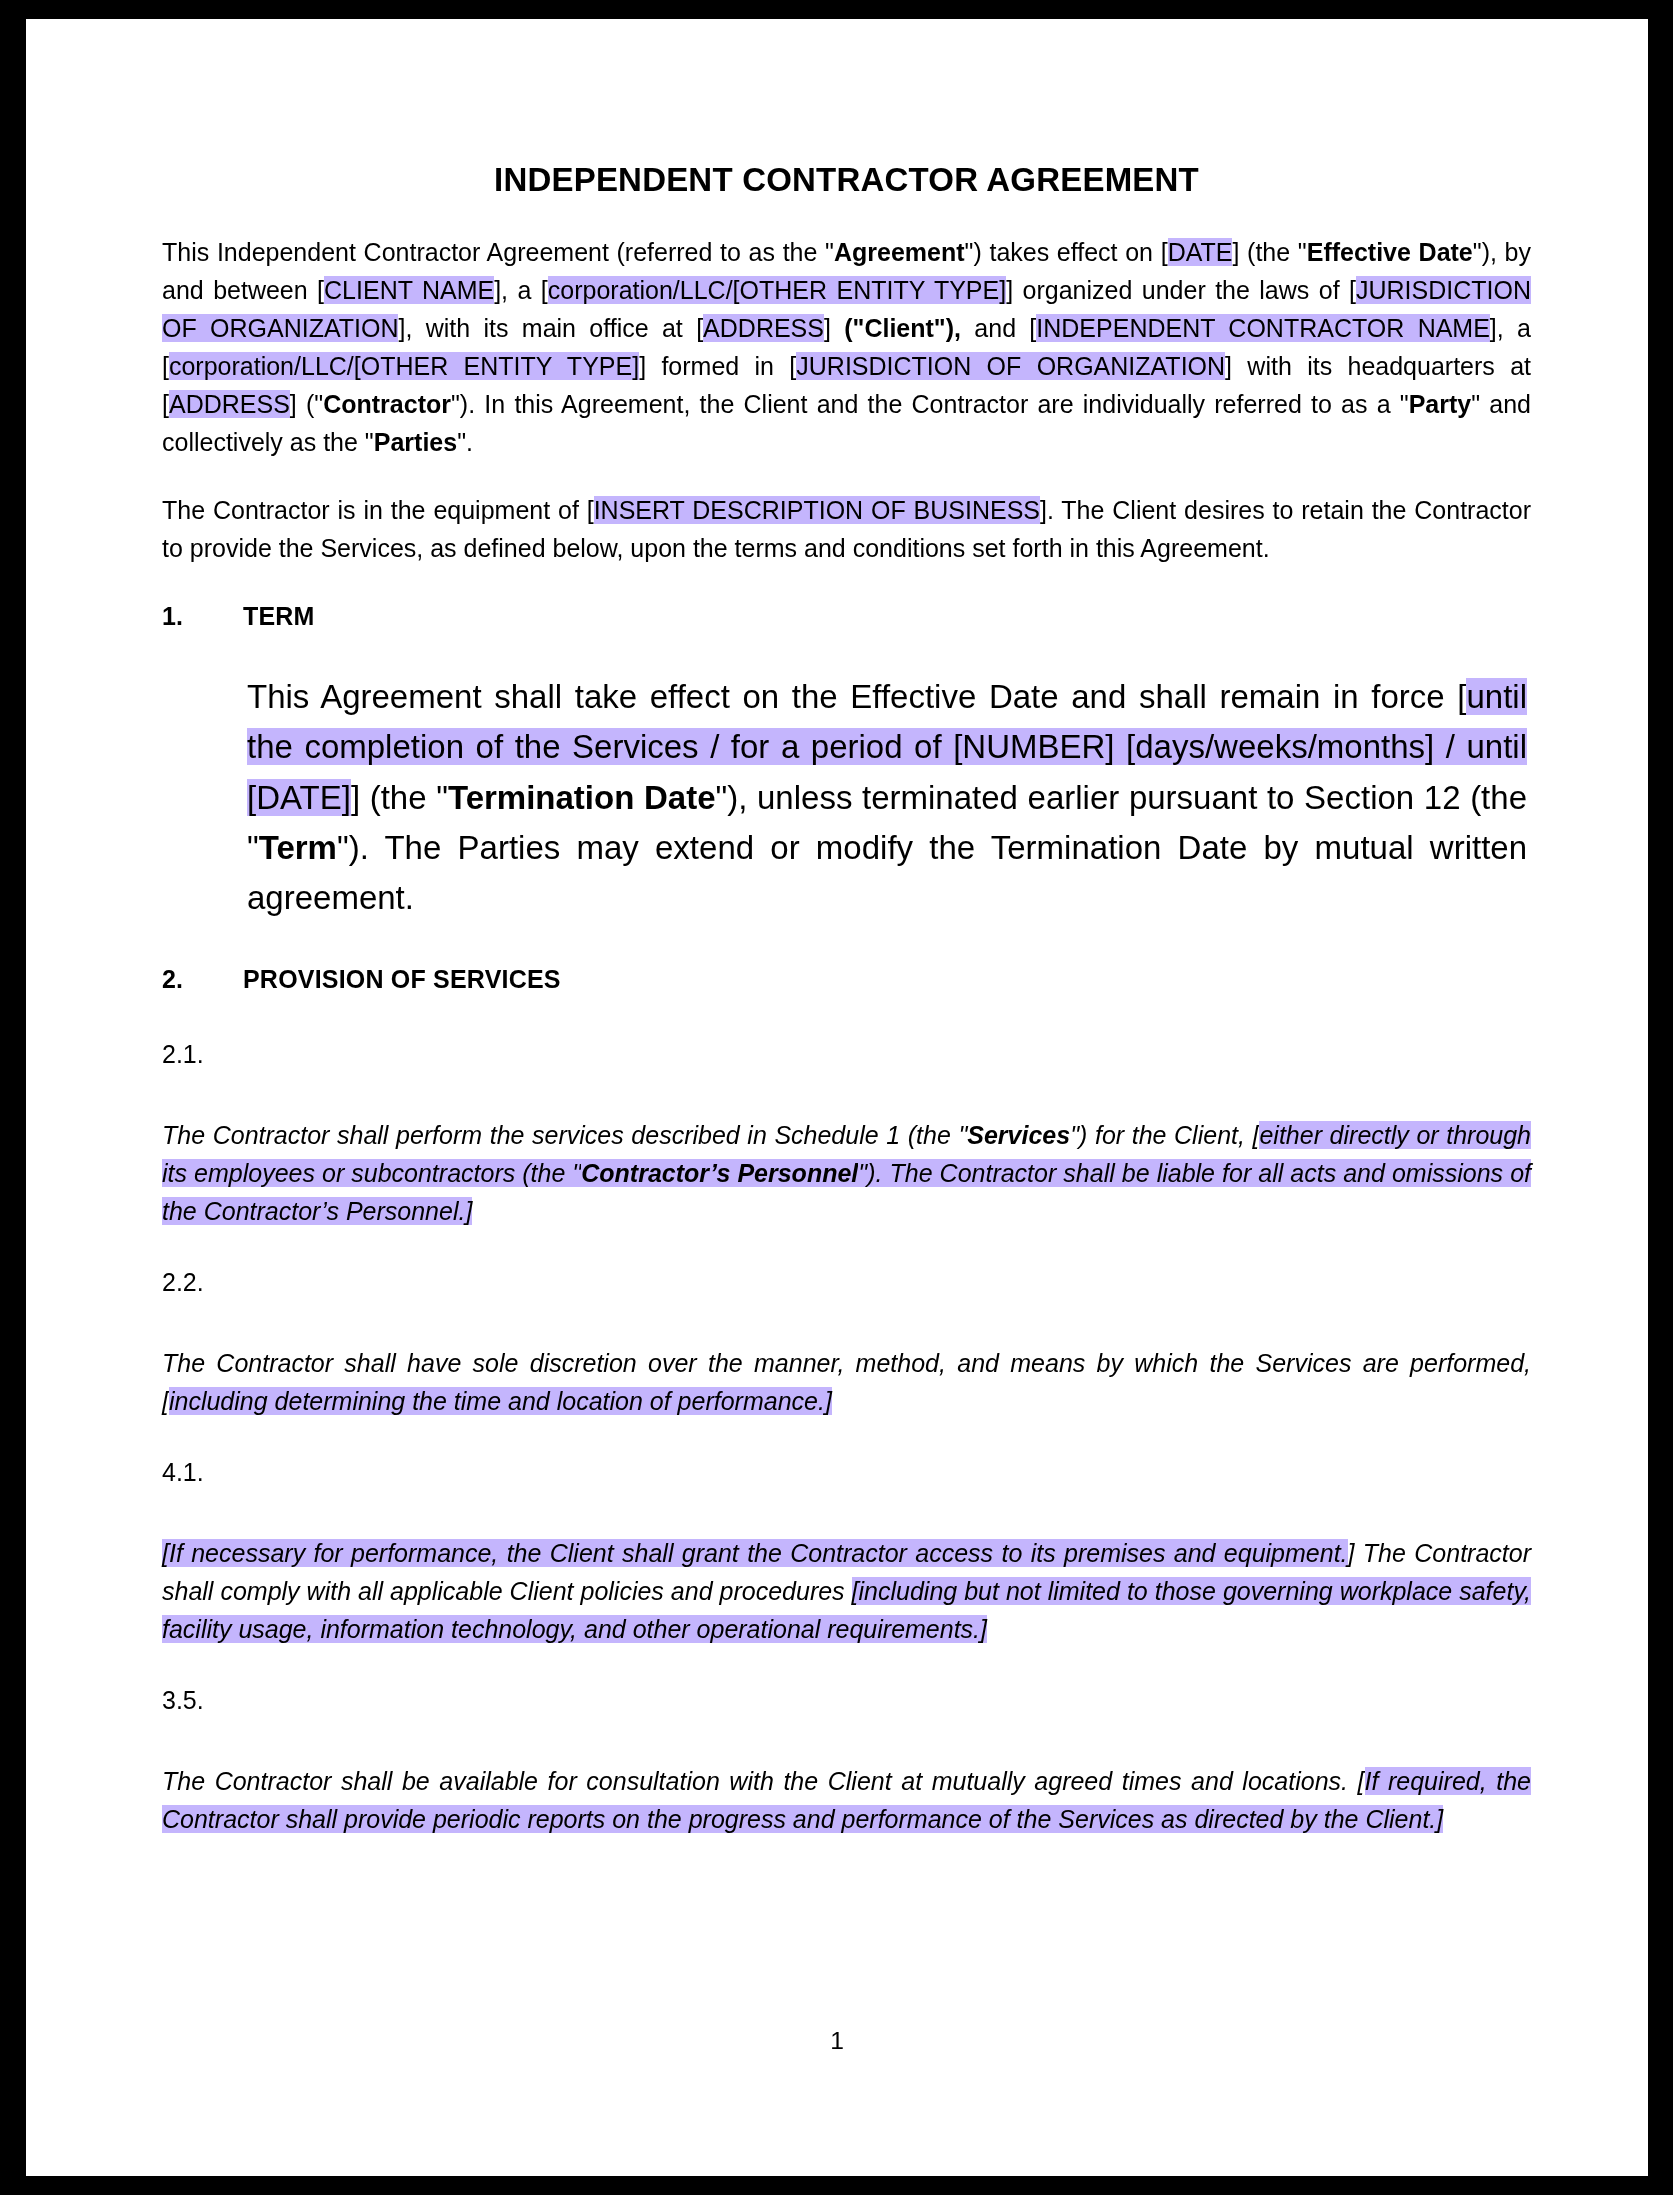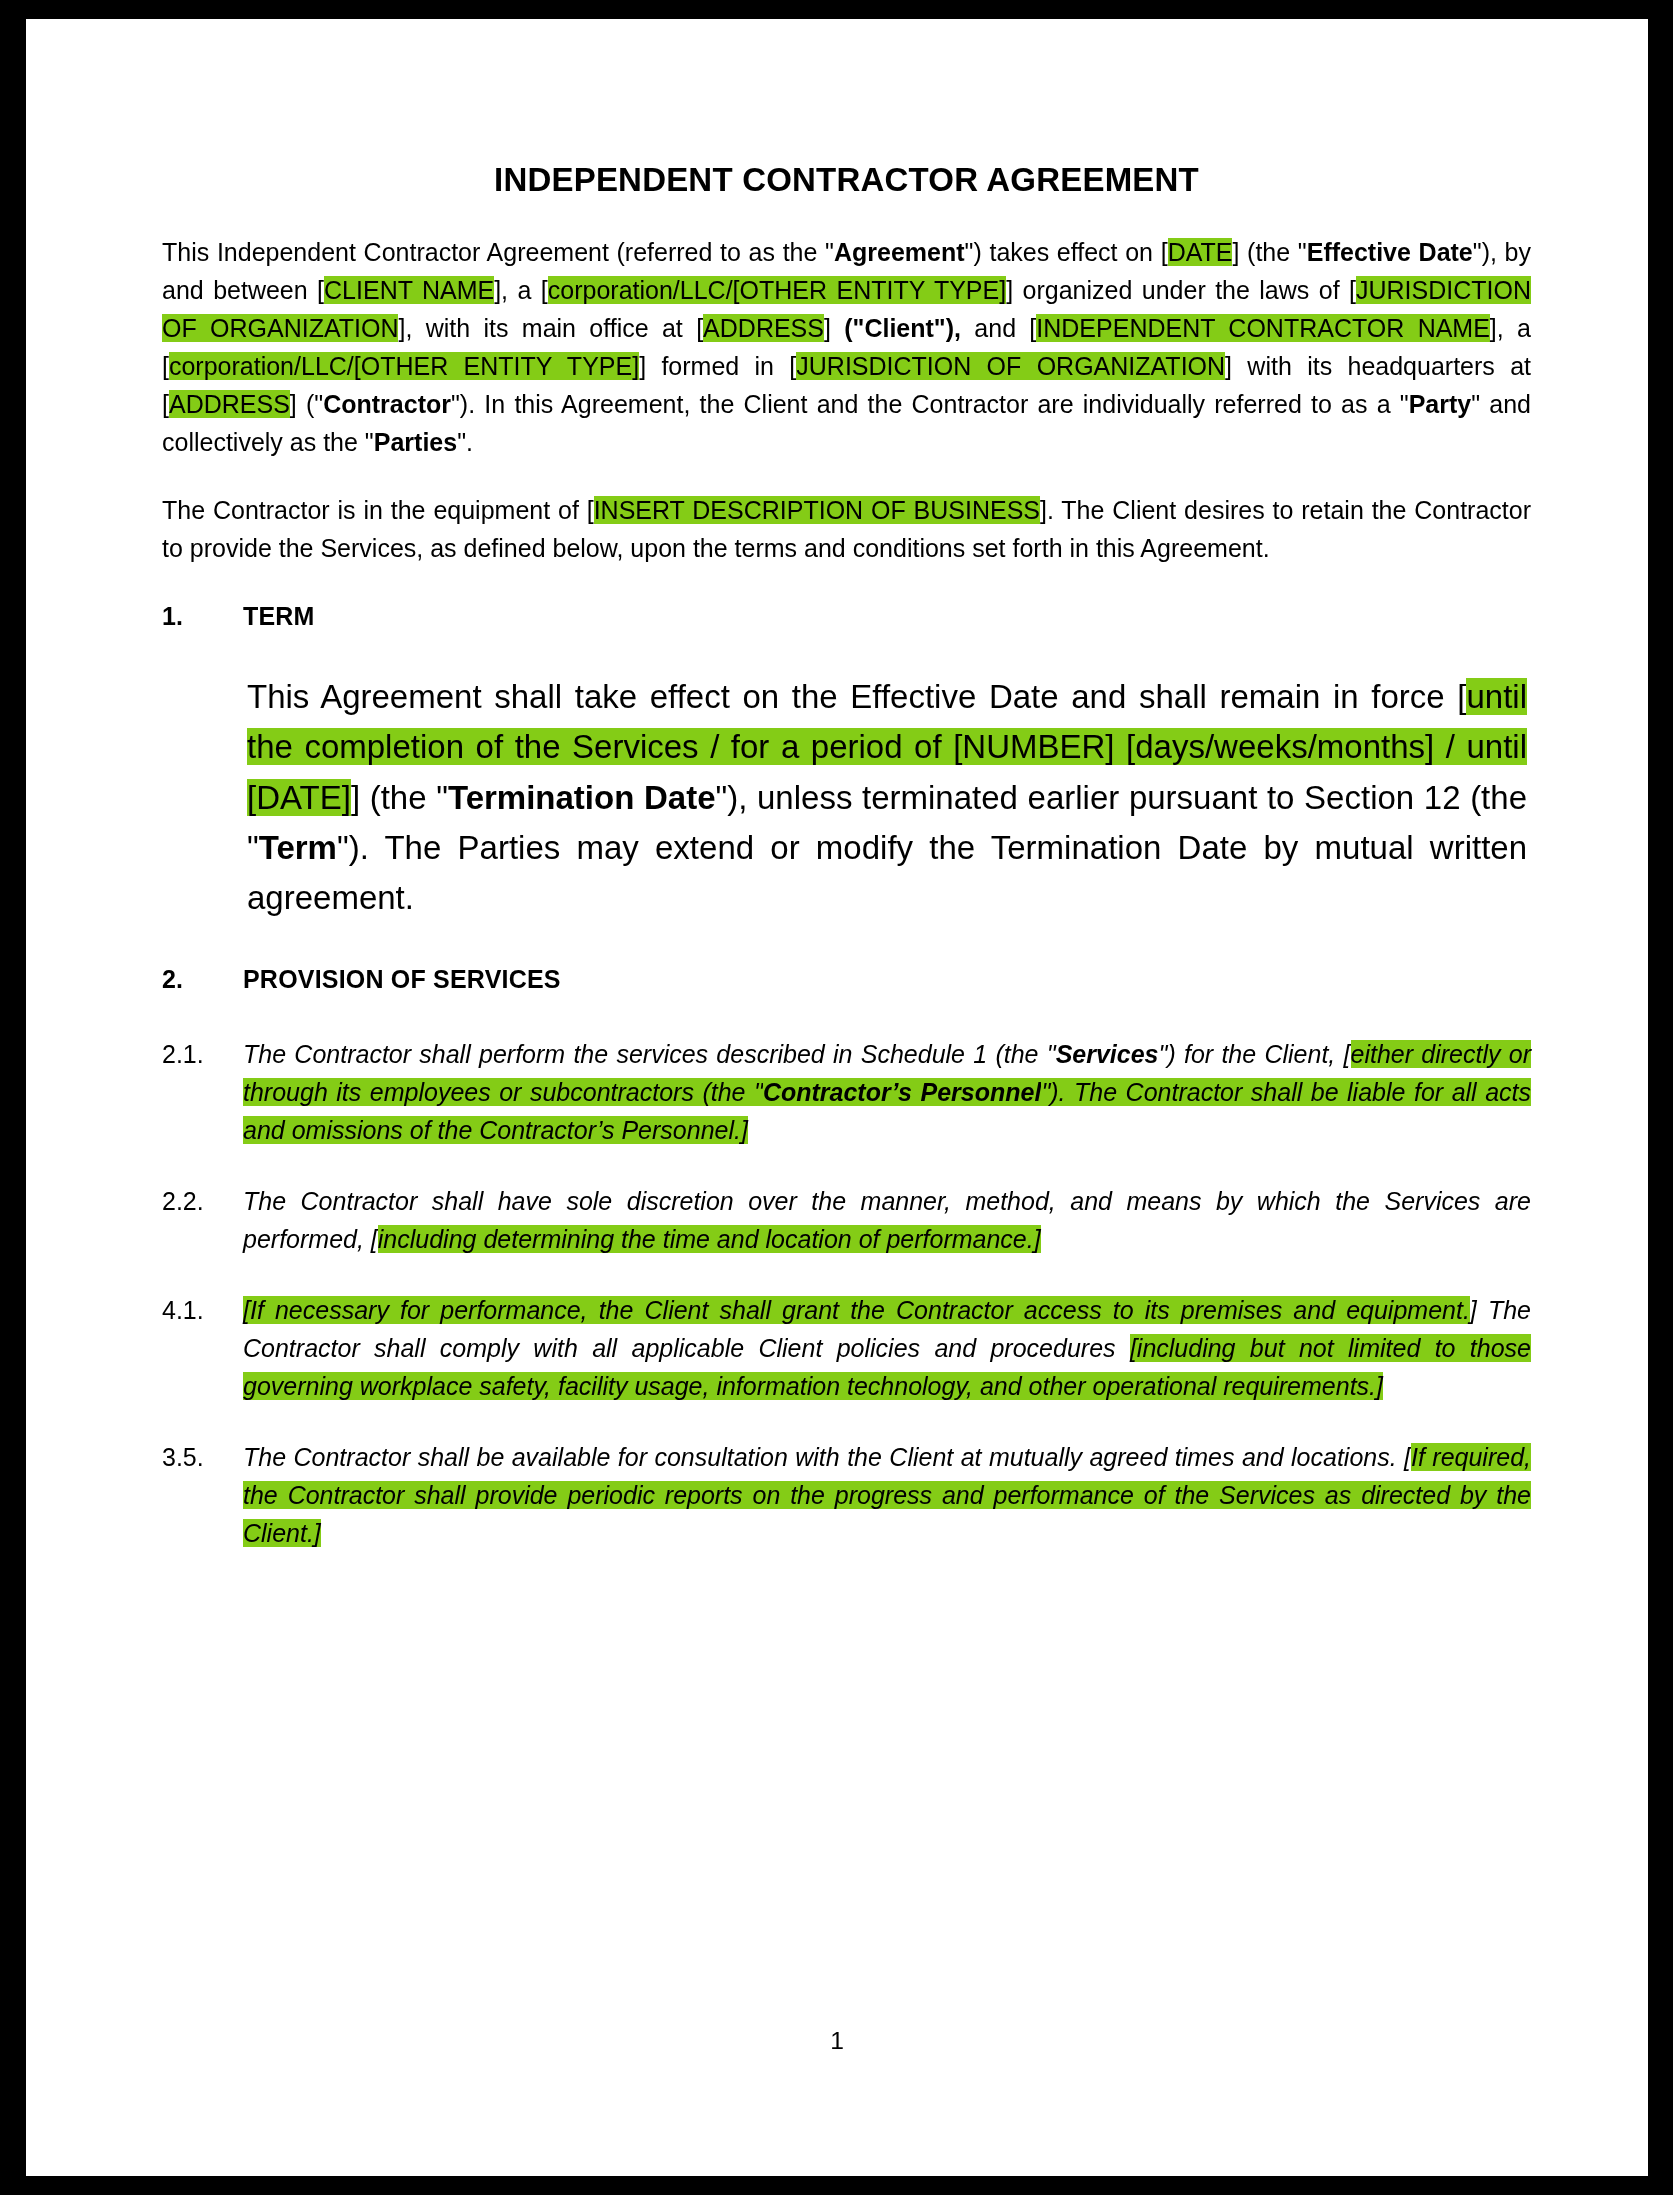--- a/index.html
+++ b/index.html
@@ -86,38 +86,39 @@
     margin: 4px;
     font-size: 33px;
     line-height: 1.52;
     text-align: justify;
   }
 
   
   .clause {
     display: flex;
     margin: 0 0 33px 0;
+    flex-direction: column;
   }
   .clause .num {
     width: 81px;
     flex: 0 0 81px;
     font-size: 25px;
     line-height: 1.52;
   }
   .clause .txt {
     flex: 1 1 auto;
     font-size: 25px;
     line-height: 1.52;
     text-align: justify;
     text-justify: inter-word;
     font-style: italic;
   }
 
   .hl {
-    background-color: #84cc16;
+    background-color: #c4b5fd;
     box-decoration-break: clone;
     -webkit-box-decoration-break: clone;
   }
   b, .b { font-weight: bold; }
 
   .page-number {
     position: absolute;
     left: 0;
     right: 0;
     top: 2010px;

